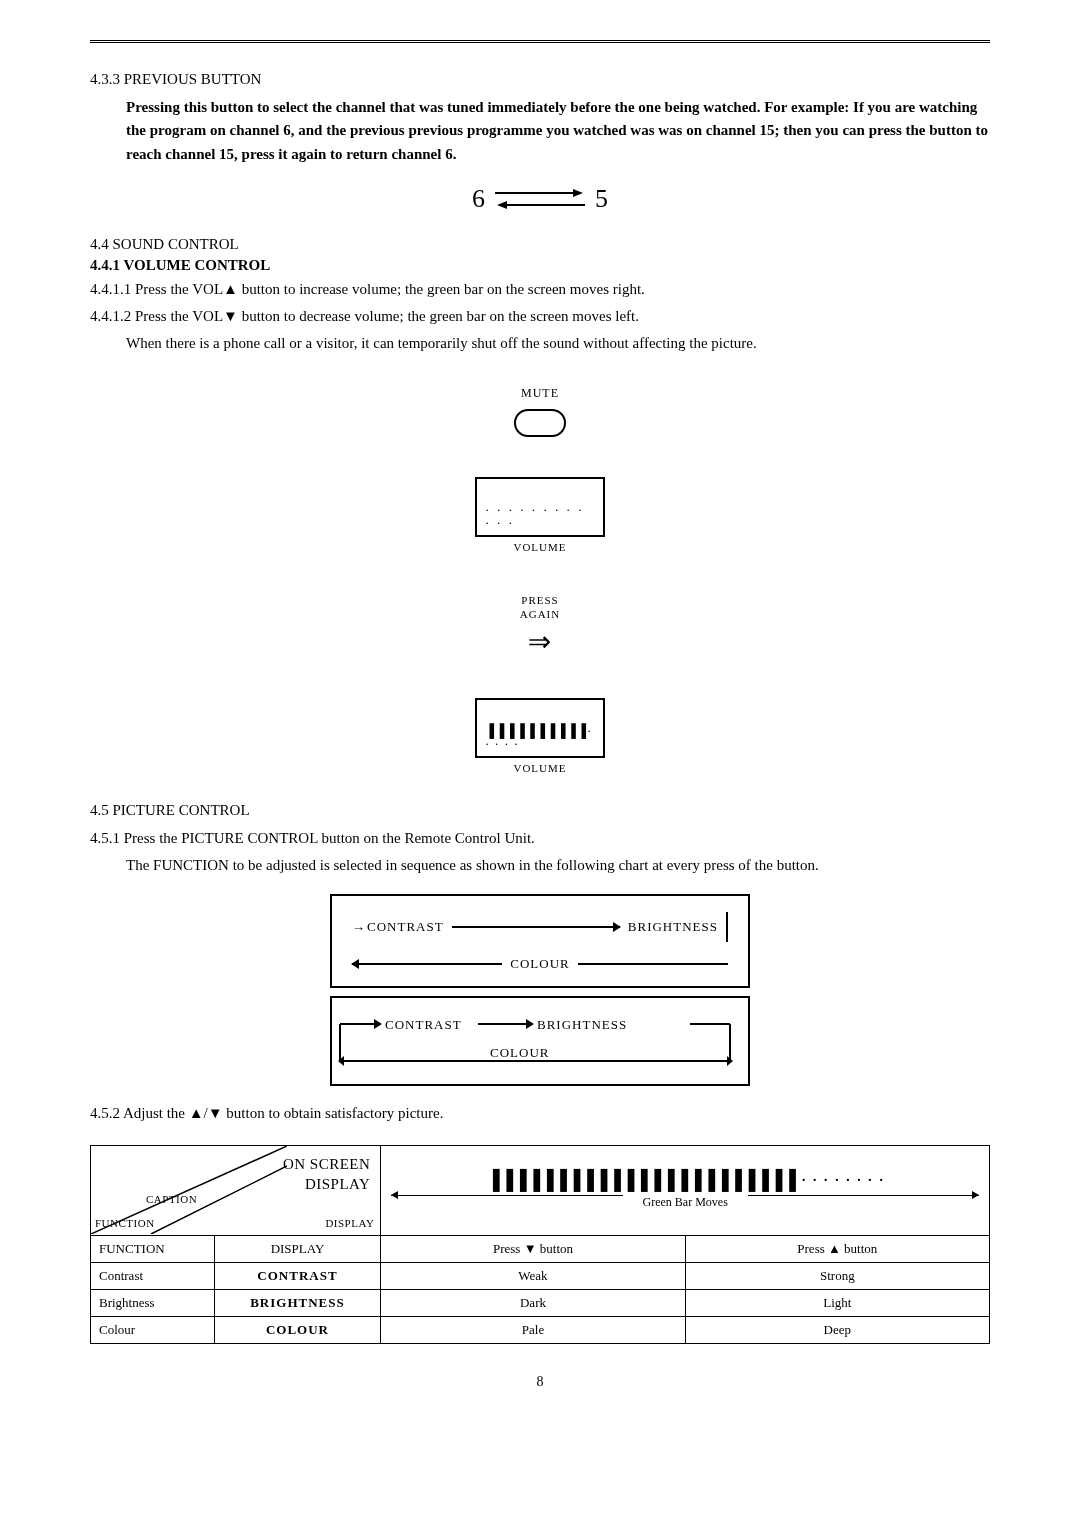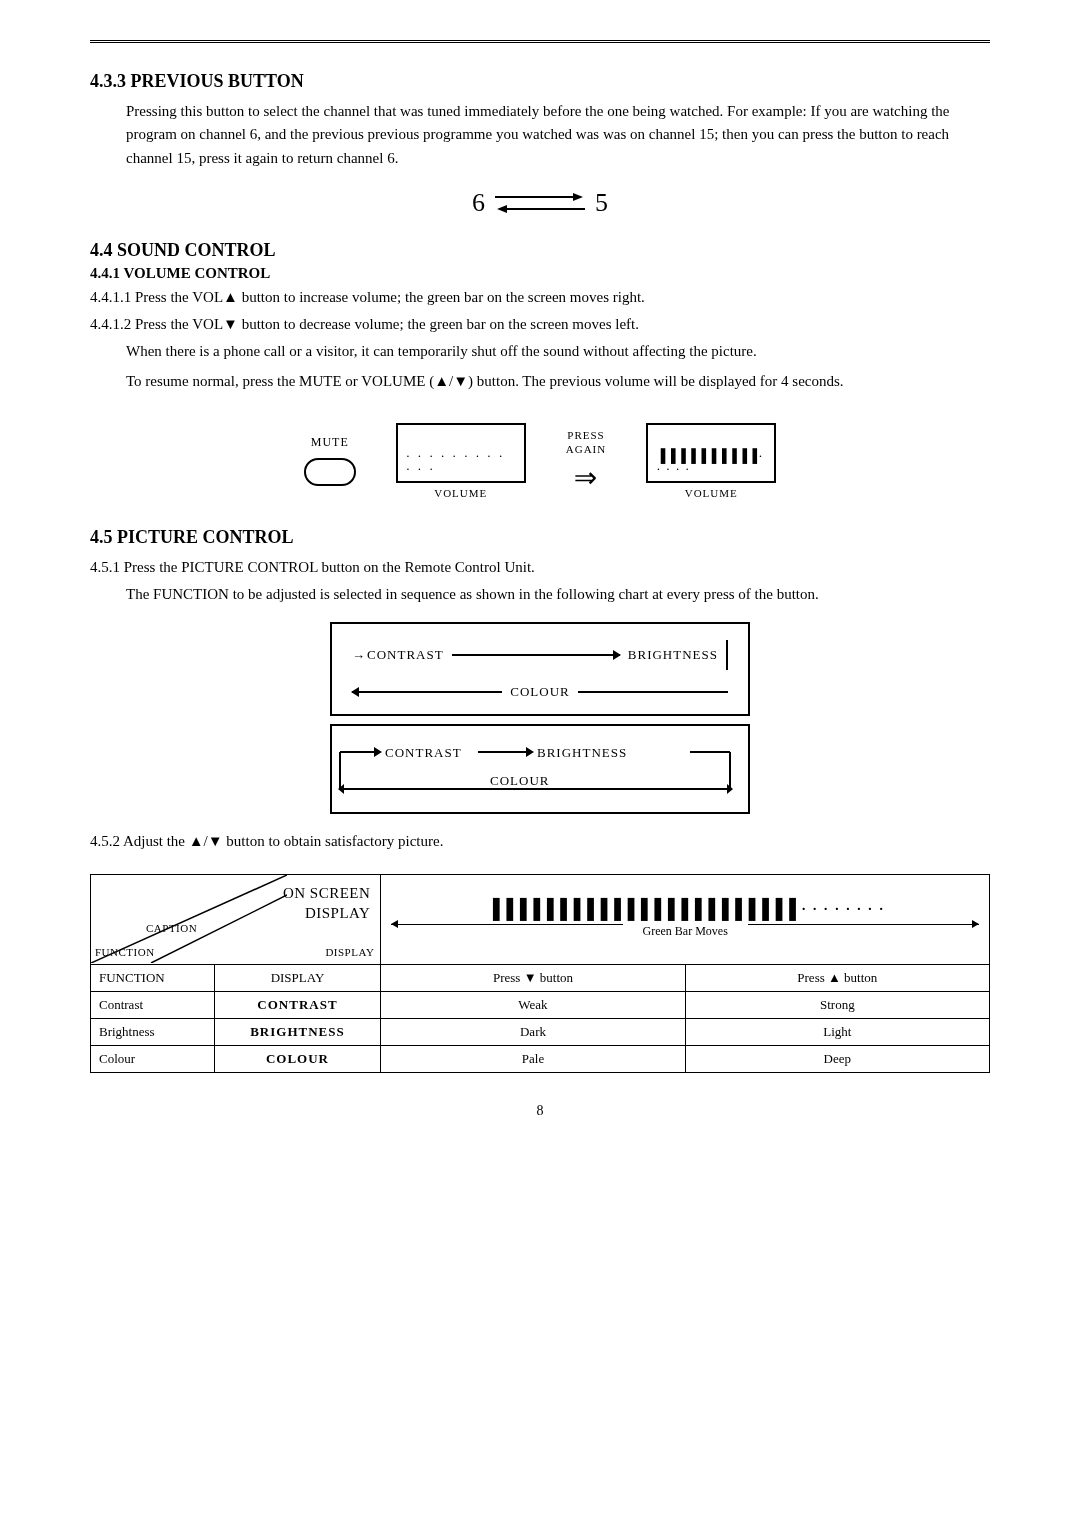--- a/index.html
+++ b/index.html
@@ -16,22 +16,22 @@
       width: 1080px;
       min-height: 1527px;
       padding: 40px 90px 60px 90px;
       position: relative;
     }
     .top-border {
       border-top: 3px double #000;
       margin-bottom: 28px;
     }
     .section-title {
-      font-weight: bold;
-      font-size: 18px;
+      font-weight: normal;
+      font-size: 15px;
       margin-bottom: 6px;
     }
     .subsection-title {
       font-weight: bold;
       font-size: 15px;
       margin-bottom: 4px;
     }
     .body-text {
       margin-left: 36px;
       margin-bottom: 6px;
@@ -51,20 +51,21 @@
       gap: 10px;
     }
     .diagram-prev .num { font-size: 26px; }
     
     .volume-section {
       display: flex;
       align-items: center;
       justify-content: center;
       gap: 40px;
       margin: 30px 0 28px 0;
+      flex-direction: column;
     }
     .mute-btn-area {
       display: flex;
       flex-direction: column;
       align-items: center;
       font-size: 12px;
       gap: 8px;
     }
     .mute-label { font-size: 12px; letter-spacing: 1px; }
     .mute-oval {
@@ -178,21 +179,21 @@
       border-top: 4px solid transparent;
       border-bottom: 4px solid transparent;
     }
     .page-number {
       text-align: center;
       margin-top: 30px;
       font-size: 14px;
     }
     .mb4 { margin-bottom: 4px; }
     .mb8 { margin-bottom: 8px; }
-    .mb12 { margin-bottom: 12px; }
+    .mb12 { margin-bottom: 12px; font-weight: bold; }
     .mb16 { margin-bottom: 16px; }
     .mt8 { margin-top: 8px; }
   </style>
 </head>
 <body>
 
 <div class="page">
   <div class="top-border"></div>
 
   <div class="section-title mb8">4.3.3 PREVIOUS BUTTON</div>
@@ -211,21 +212,20 @@
       </svg>
     </span>
     <span class="num">5</span>
   </div>
 
   <div class="section-title mb4 mt8">4.4 SOUND CONTROL</div>
   <div class="subsection-title mb4">4.4.1 VOLUME CONTROL</div>
   <div class="list-item mb4">4.4.1.1 Press the VOL▲ button to increase volume; the green bar on the screen moves right.</div>
   <div class="list-item mb4">4.4.1.2 Press the VOL▼  button to decrease volume; the green bar on the screen moves left.</div>
   <div class="body-text mb6">When there is a phone call or a visitor, it can temporarily shut off the sound without affecting the picture.</div>
-  <div class="body-text mb8">To resume normal, press the MUTE or VOLUME (▲/▼) button. The previous volume will be displayed for 4 seconds.</div>
 
   <div class="volume-section">
 
     <div class="mute-btn-area">
       <span class="mute-label">MUTE</span>
       <div class="mute-oval"></div>
     </div>
 
     <div class="vol-box-area">
       <div class="vol-box">

